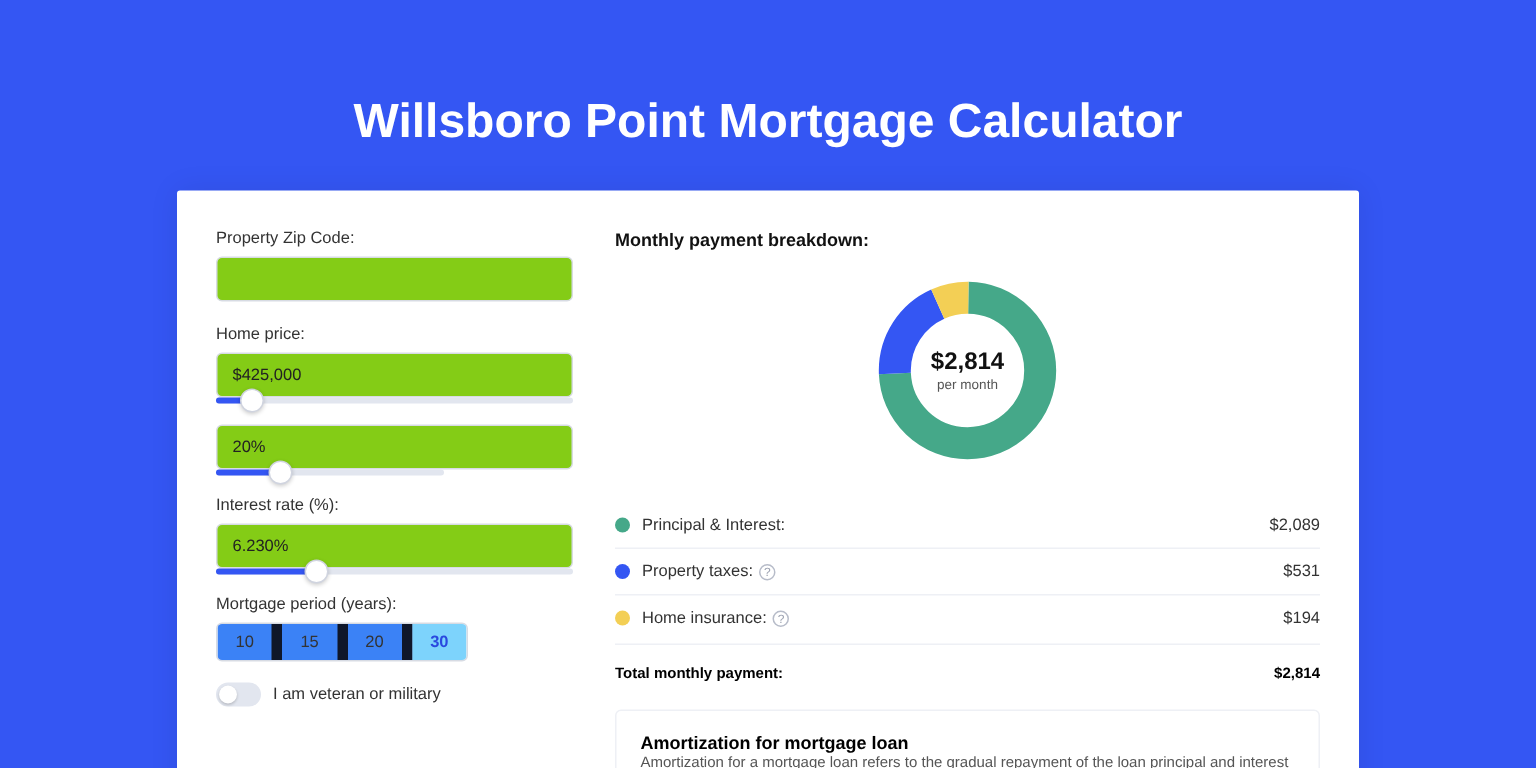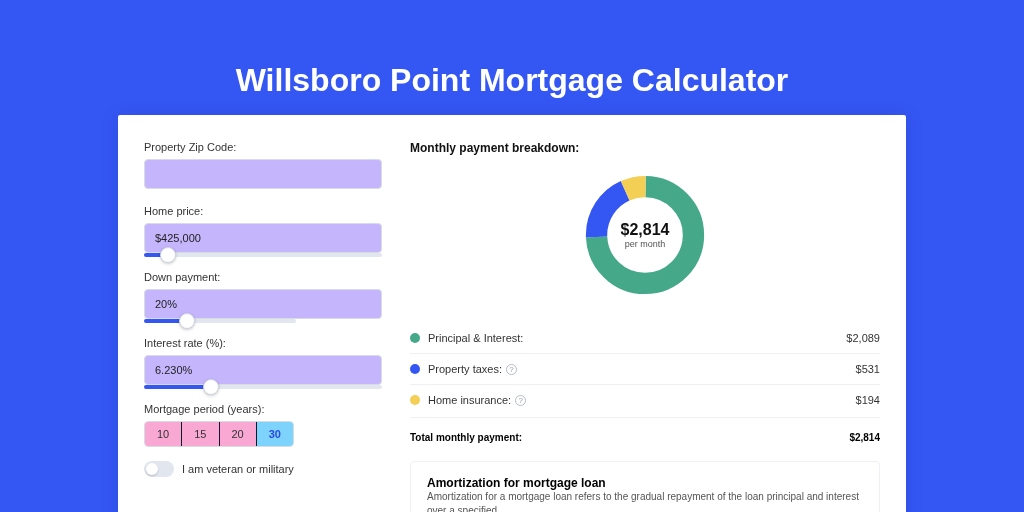--- a/index.html
+++ b/index.html
@@ -9,21 +9,21 @@
     width: 1024px;
     height: 512px;
     overflow: hidden;
   }
   .page-title {
     text-align: center;
     color: #fff;
     font-weight: 800;
     font-size: 32px;
     padding-top: 62px;
-    padding-bottom: 16px;
+    padding-bottom: 28px;
   }
   .card {
     background: #fff;
     margin: 0 auto;
     width: 788px;
     height: 512px;
     border-radius: 2px;
     box-shadow: 0 0 20px rgba(0,0,0,.08);
     padding: 26px 26px;
     display: flex;
@@ -39,21 +39,21 @@
   }
   .input {
     width: 100%;
     border: 1px solid #d7dbe3;
     border-radius: 4px;
     height: 30px;
     padding: 0 10px;
     font-size: 11px;
     color: #222;
     margin-bottom: 2px;
-    background:#c4b5fd;
+    background:#84cc16;
   }
   .field { margin-bottom: 14px; position: relative; }
   .slider-track {
     position: relative;
     height: 4px;
     background: #e2e6ef;
     border-radius: 2px;
     margin-top: -2px;
   }
   .slider-fill {
@@ -72,24 +72,24 @@
     border: 1px solid #d0d4df;
     box-shadow: 0 1px 3px rgba(0,0,0,.2);
     transform: translateX(-50%);
   }
   .row { display: flex; gap: 8px; }
   .mp-group { display: flex; gap: 0; border: 1px solid #d7dbe3; border-radius: 4px; overflow: hidden; width: fit-content; }
   .mp-btn {
     font-size: 11px;
     padding: 6px 12px;
     border: none;
-    background: #f9a8d4;
+    background: #3b82f6;
     color: #333;
     cursor: pointer;
-    border-right: 1px solid #0f172a;
+    border-right: 7px solid #0f172a;
   }
   .mp-btn:last-child { border-right: none; }
   .mp-btn.active { background: #7dd3fc; color: #2a49df; font-weight: 600; }
   .toggle-row { display: flex; align-items: center; gap: 8px; margin-top: 10px; }
   .toggle {
     width: 30px; height: 16px; background: #e2e6ef; border-radius: 10px; position: relative;
   }
   .toggle-knob {
     width: 12px; height: 12px; background: #fff; border-radius: 50%; position: absolute; top: 2px; left: 2px;
     box-shadow: 0 1px 2px rgba(0,0,0,.2);
@@ -141,21 +141,20 @@
     <div class="field">
       <label class="label">Home price:</label>
       <input class="input" value="$425,000" style="">
       <div class="slider-track">
         <div class="slider-fill" style="width:10%"></div>
         <div class="slider-thumb" style="left:10%"></div>
       </div>
     </div>
 
     <div class="field">
-      <label class="label">Down payment:</label>
       <div class="row">
         <input class="input" style="flex: 1 1 0%;" value="20%">
       </div>
       <div class="slider-track" style="width:64%">
         <div class="slider-fill" style="width:28%"></div>
         <div class="slider-thumb" style="left:28%"></div>
       </div>
     </div>
 
     <div class="field">

